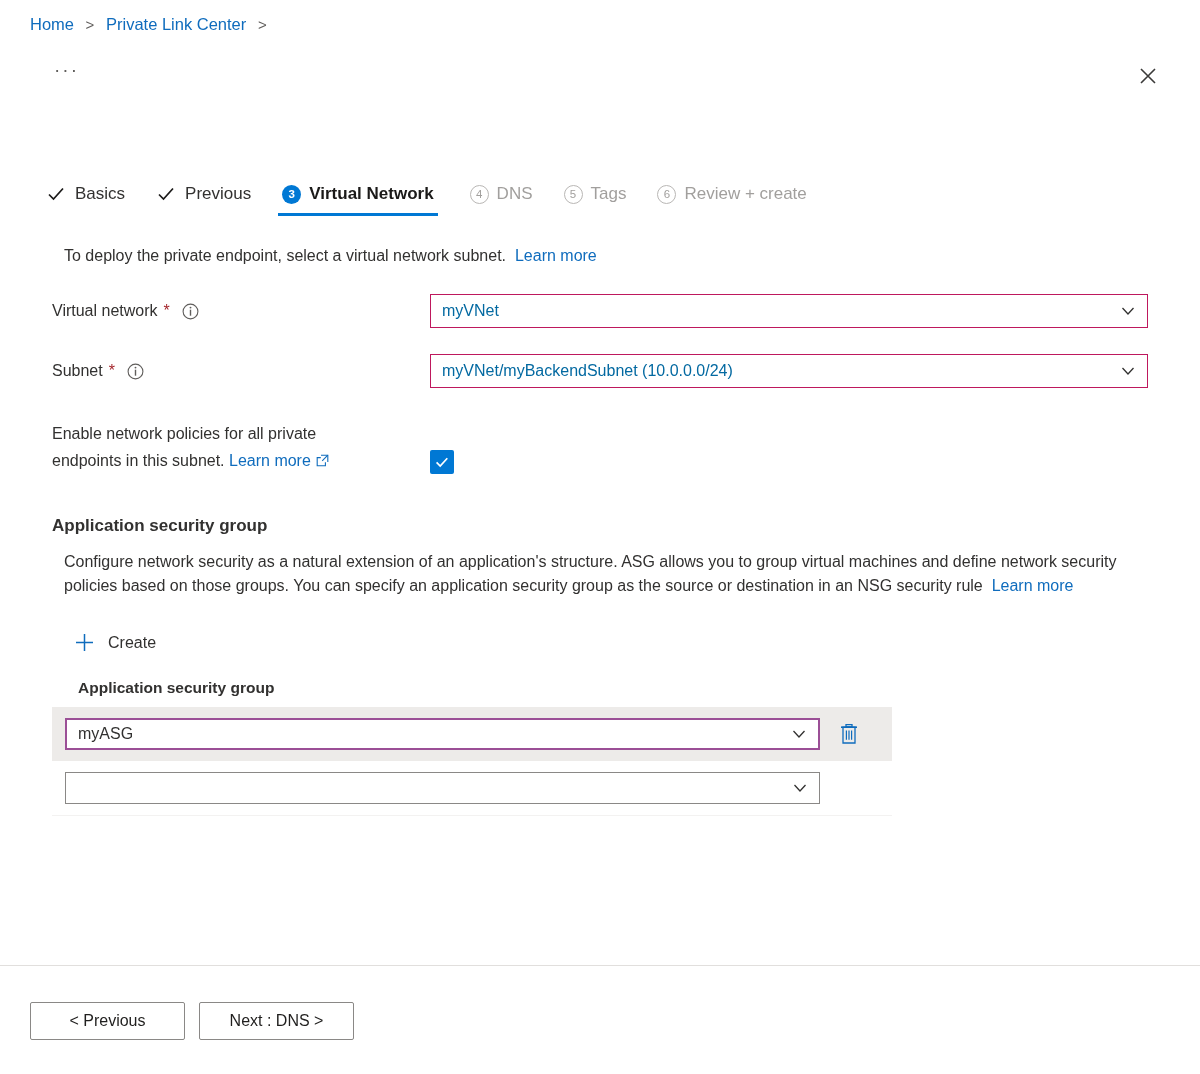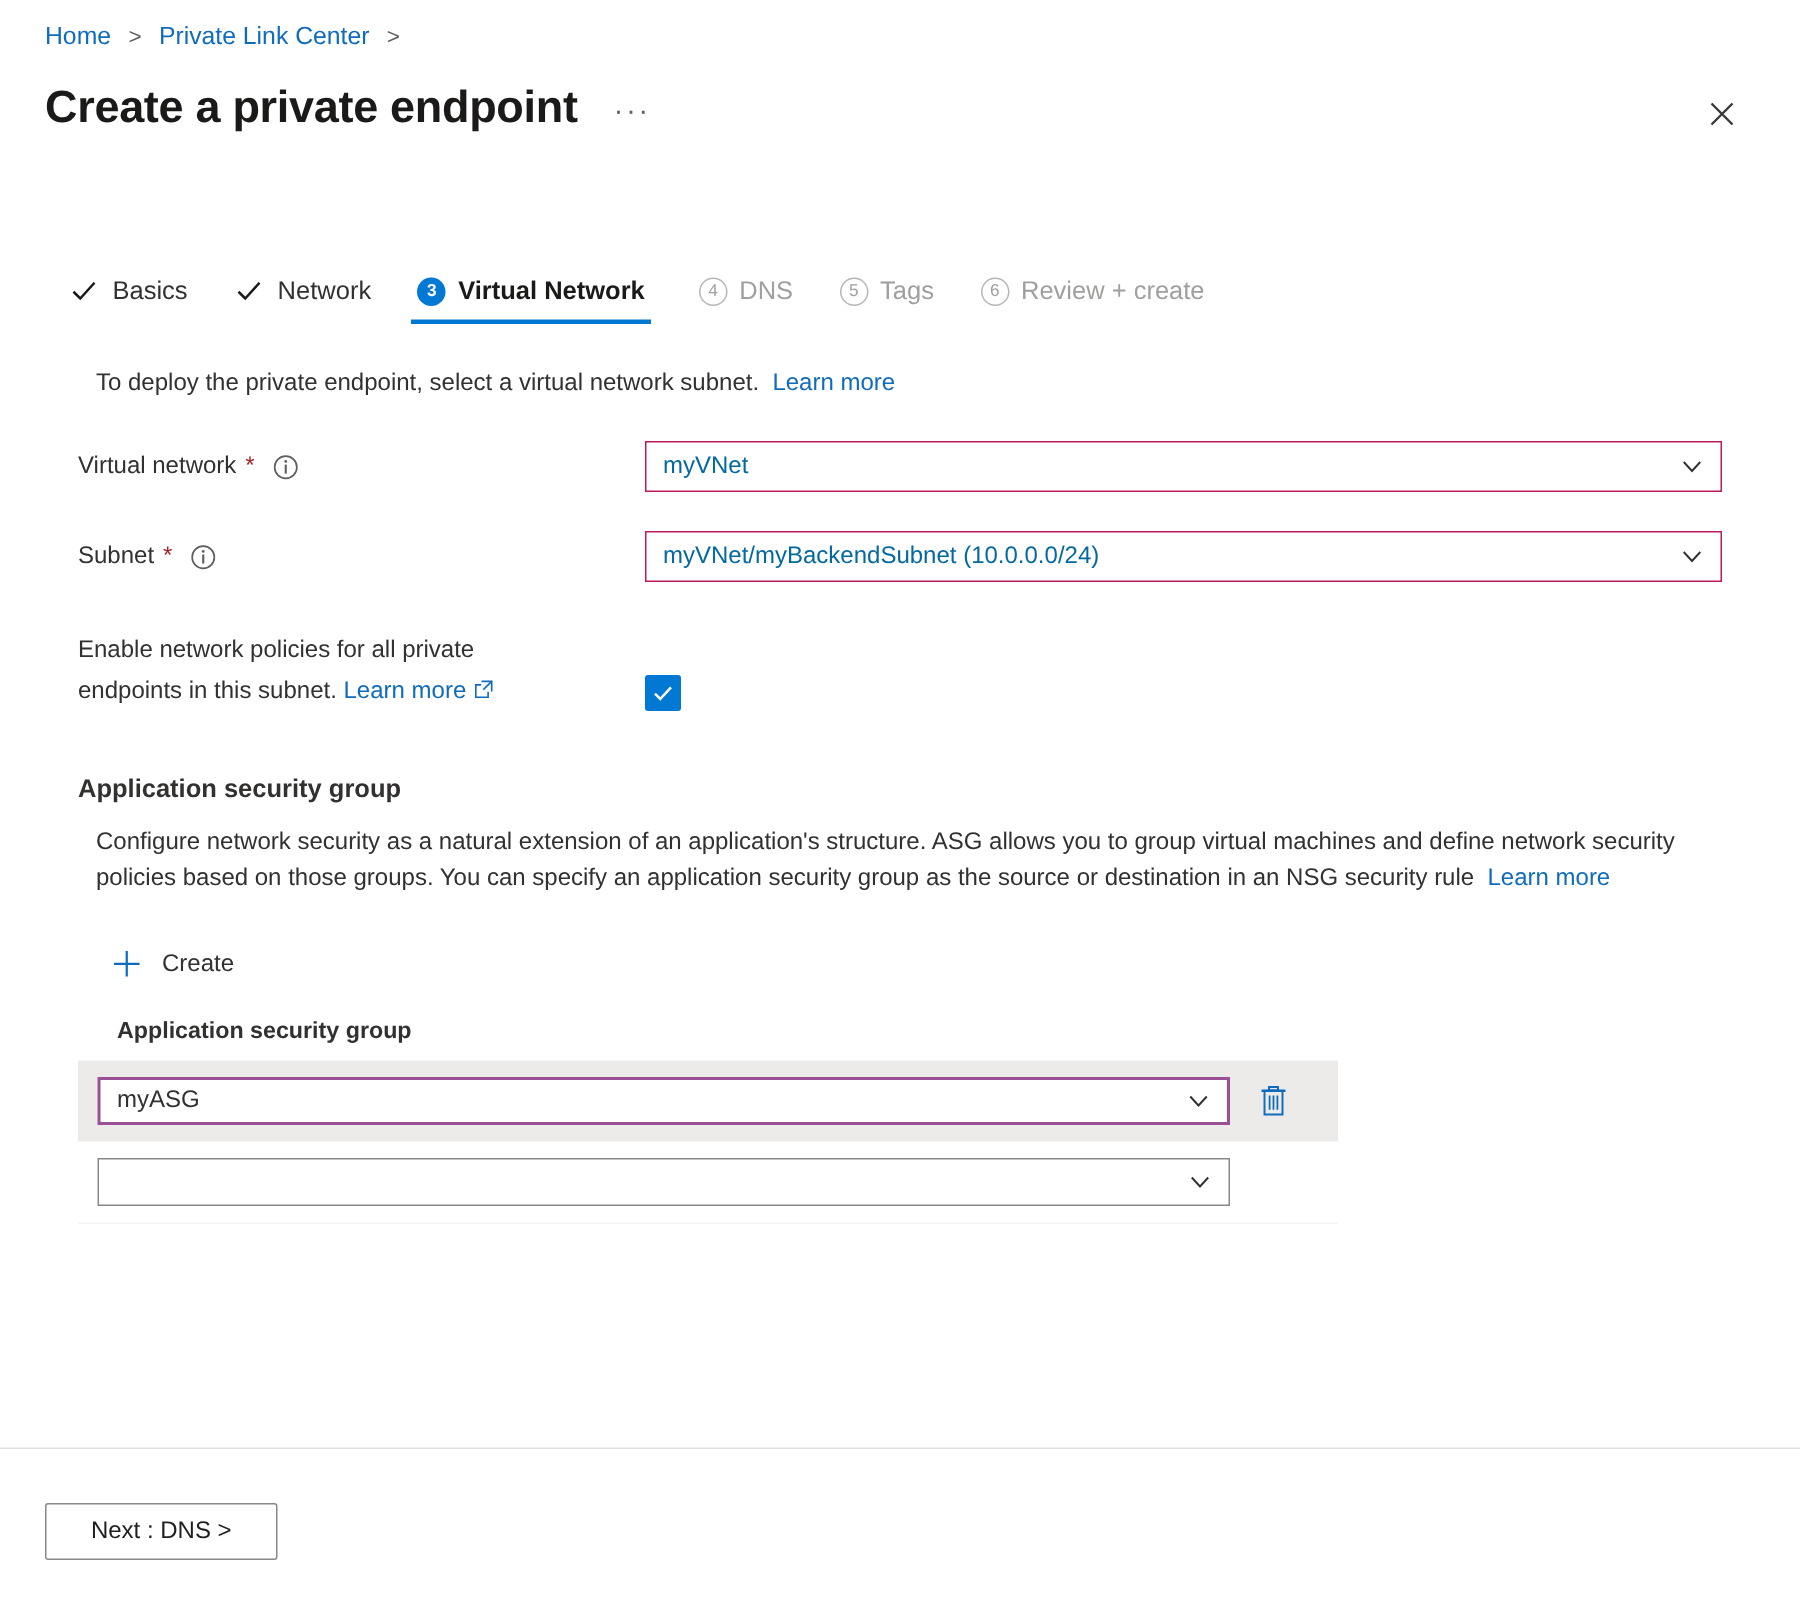--- a/index.html
+++ b/index.html
@@ -341,21 +341,20 @@
 <body>
 
 <div class="breadcrumb">
   <span class="crumb-link">Home</span>
   <span class="crumb-sep">&gt;</span>
   <span class="crumb-link">Private Link Center</span>
   <span class="crumb-sep">&gt;</span>
 </div>
 
 <div class="title-row">
-  <div class="page-title">Create a private endpoint</div>
   <div class="ellipsis-btn">···</div>
 </div>
 
 <div class="close-btn">
   <svg width="32" height="32" viewBox="0 0 32 32" aria-hidden="true">
     <path d="M9 9 L23 23 M23 9 L9 23" stroke="#3b3a39" stroke-width="1.6" fill="none"></path>
   </svg>
 </div>
 
 <div class="tabs">
@@ -368,21 +367,21 @@
     </span>
     <span>Basics</span>
   </div>
 
   <div class="tab">
     <span class="tab-check">
       <svg width="20" height="20" viewBox="0 0 20 20">
           <path d="M3 10.5 L7.5 15 L17 4.5" stroke="#1b1a19" stroke-width="1.7" fill="none"></path>
         </svg>
     </span>
-    <span>Network</span>
+    <span>Previous</span>
   </div>
 
   <div class="tab active">
     <span class="tab-num-filled">3</span>
     <span>Virtual Network</span>
   </div>
 
   <div class="tab disabled">
     <span class="tab-num-hollow">4</span>
     <span>DNS</span>
@@ -518,14 +517,15 @@
         </span>
       </div>
     </div>
 
   </div>
 
 </div>
 
 <div class="footer-divider"></div>
 <div class="footer">
+  <button class="btn">&lt; Previous</button>
   <button class="btn">Next : DNS &gt;</button>
 </div>
 
 </body></html>

